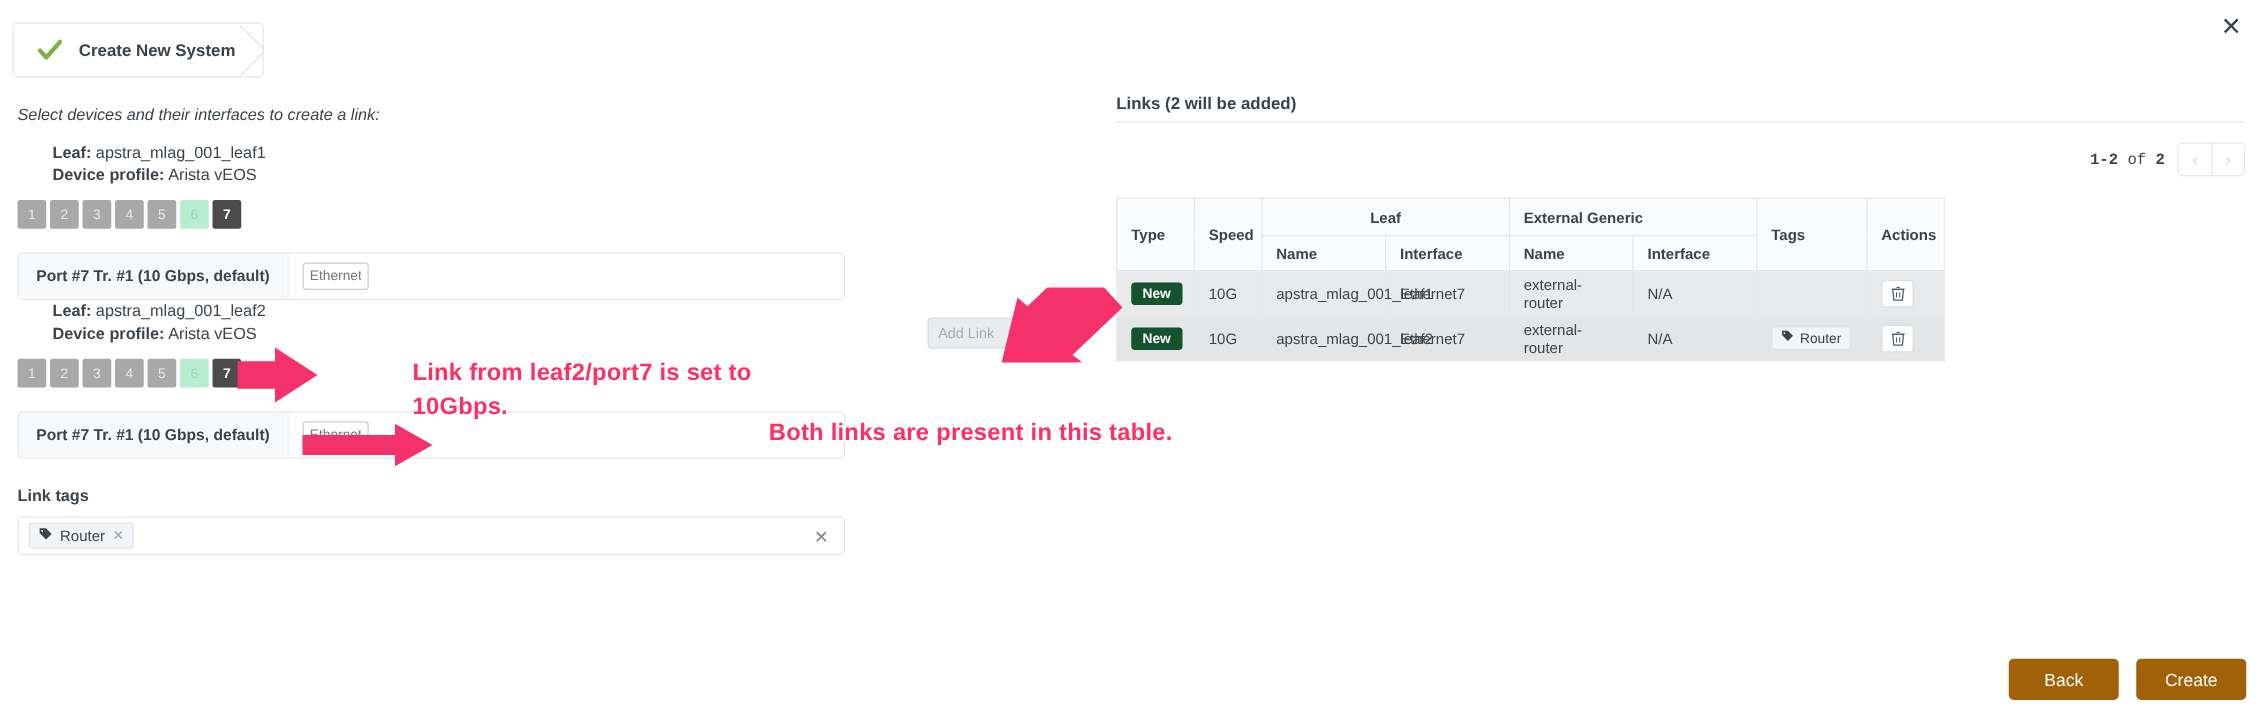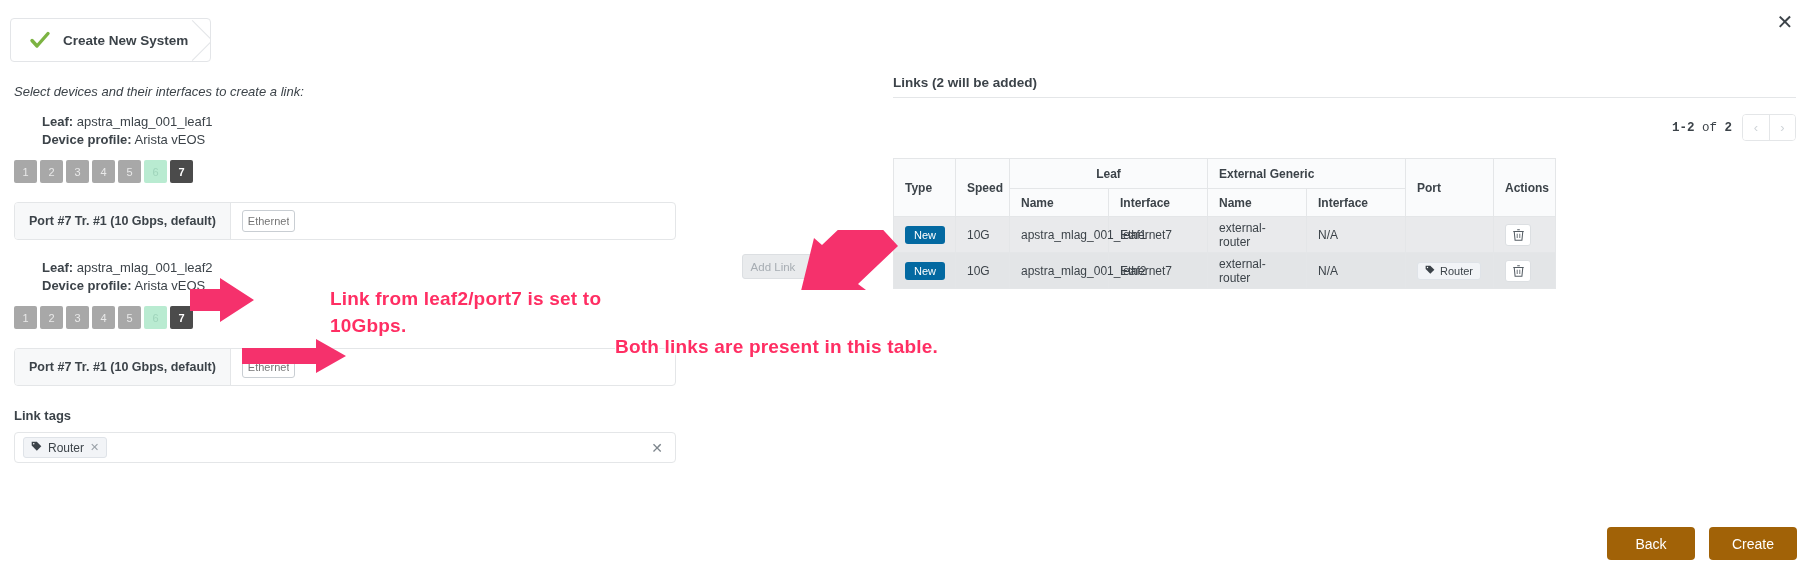--- a/index.html
+++ b/index.html
@@ -173,22 +173,22 @@
   .th-eiface { width:72px; }
   .th-tags   { width:88px; }
   .th-act    { width:62px; }
   table.links thead tr.r1 th { height:30px; }
   table.links thead tr.r2 th { height:28px;margin-top:43px; }
   table.links tbody td { height:36px; background:#e9eaec; }
   table.links tbody tr.alt td { background:#e3e5e7; }
 
   .badge-new {
     display:inline-flex; align-items:center; justify-content:center;
-    background:#0369a1; color:#fff;
-    border-radius:3px; font-size:11px; font-weight:normal;
+    background:#14532d; color:#fff;
+    border-radius:3px; font-size:11px; font-weight:bold;
     padding:3px 9px;
   }
   .cell-tag {
     display:inline-flex; align-items:center; gap:5px;
     background:#f2f4f7; border:1px solid #dfe3e8; border-radius:3px;
     font-size:11px; padding:2px 7px; color:#3c4349;
   }
   .trash-btn {
     width:26px; height:22px;
     border:1px solid #dcdfe2; border-radius:3px; background:#fff;
@@ -257,21 +257,21 @@
       <div class="port sel">7</div>
     </div>
     <div class="port-row">
       <div class="port-row-label">Port #7 Tr. #1 (10 Gbps, default)</div>
       <div class="port-row-body">
         <input class="iface-input" type="text" placeholder="Ethernet7" style="">
       </div>
     </div>
   </div>
 
-  <div class="dev-block" style="margin-top:19px;">
+  <div class="dev-block" style="">
     <div class="dev-line">
       <b>Leaf:</b>
       <span>apstra_mlag_001_leaf2</span>
     </div>
     <div class="dev-line">
       <b>Device profile:</b>
       <span>Arista vEOS</span>
     </div>
     <div class="ports">
       <div class="port">1</div>
@@ -327,21 +327,21 @@
     </span>
   </div>
 
   <table class="links">
     <thead>
       <tr class="r1">
         <th class="th-type" rowspan="2">Type</th>
         <th class="th-speed" rowspan="2">Speed</th>
         <th colspan="2" style="text-align:center;">Leaf</th>
         <th colspan="2" style="">External Generic</th>
-        <th class="th-tags" rowspan="2">Port</th>
+        <th class="th-tags" rowspan="2">Tags</th>
         <th class="th-act" rowspan="2">Actions</th>
       </tr>
       <tr class="r2">
         <th class="th-lname">Name</th>
         <th class="th-liface">Interface</th>
         <th class="th-ename">Name</th>
         <th class="th-eiface">Interface</th>
       </tr>
     </thead>
     <tbody>

